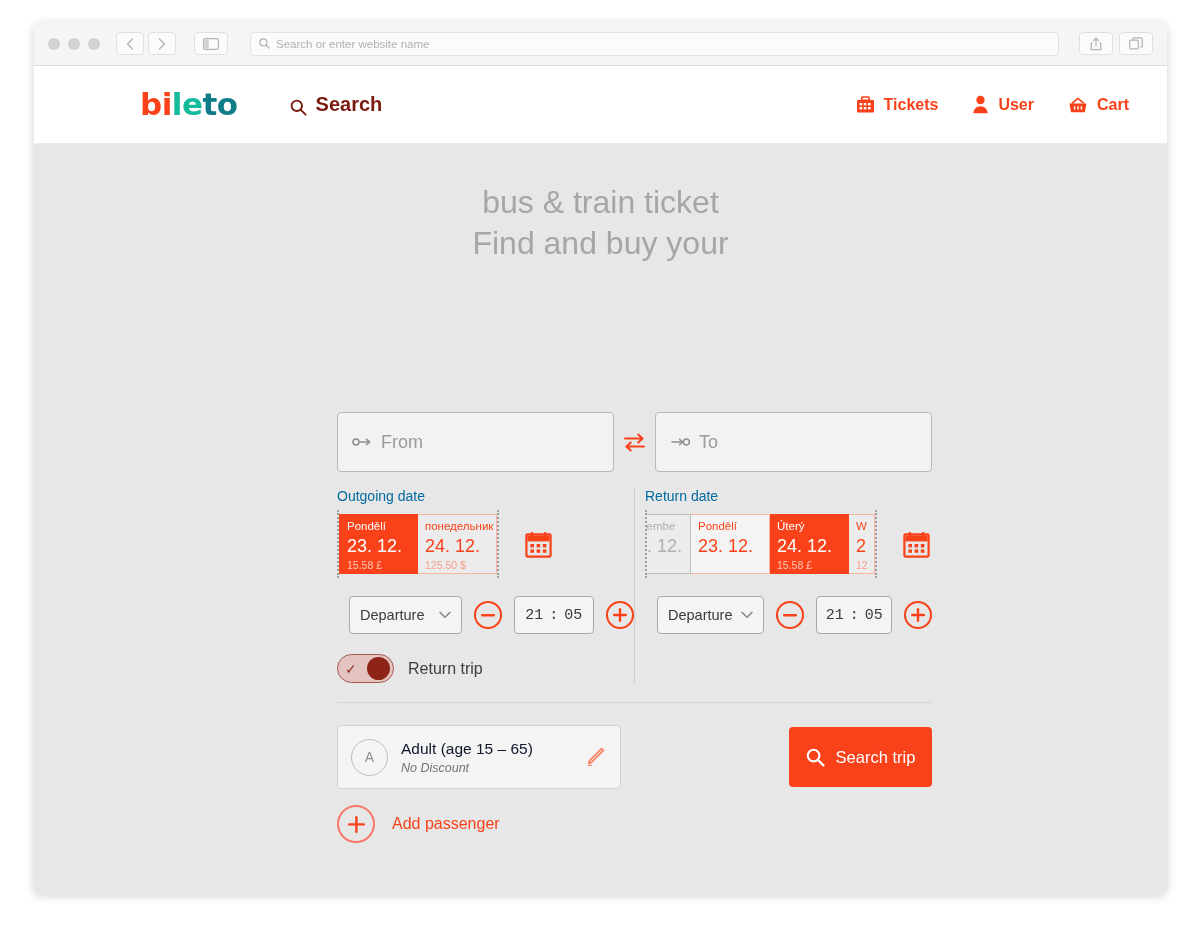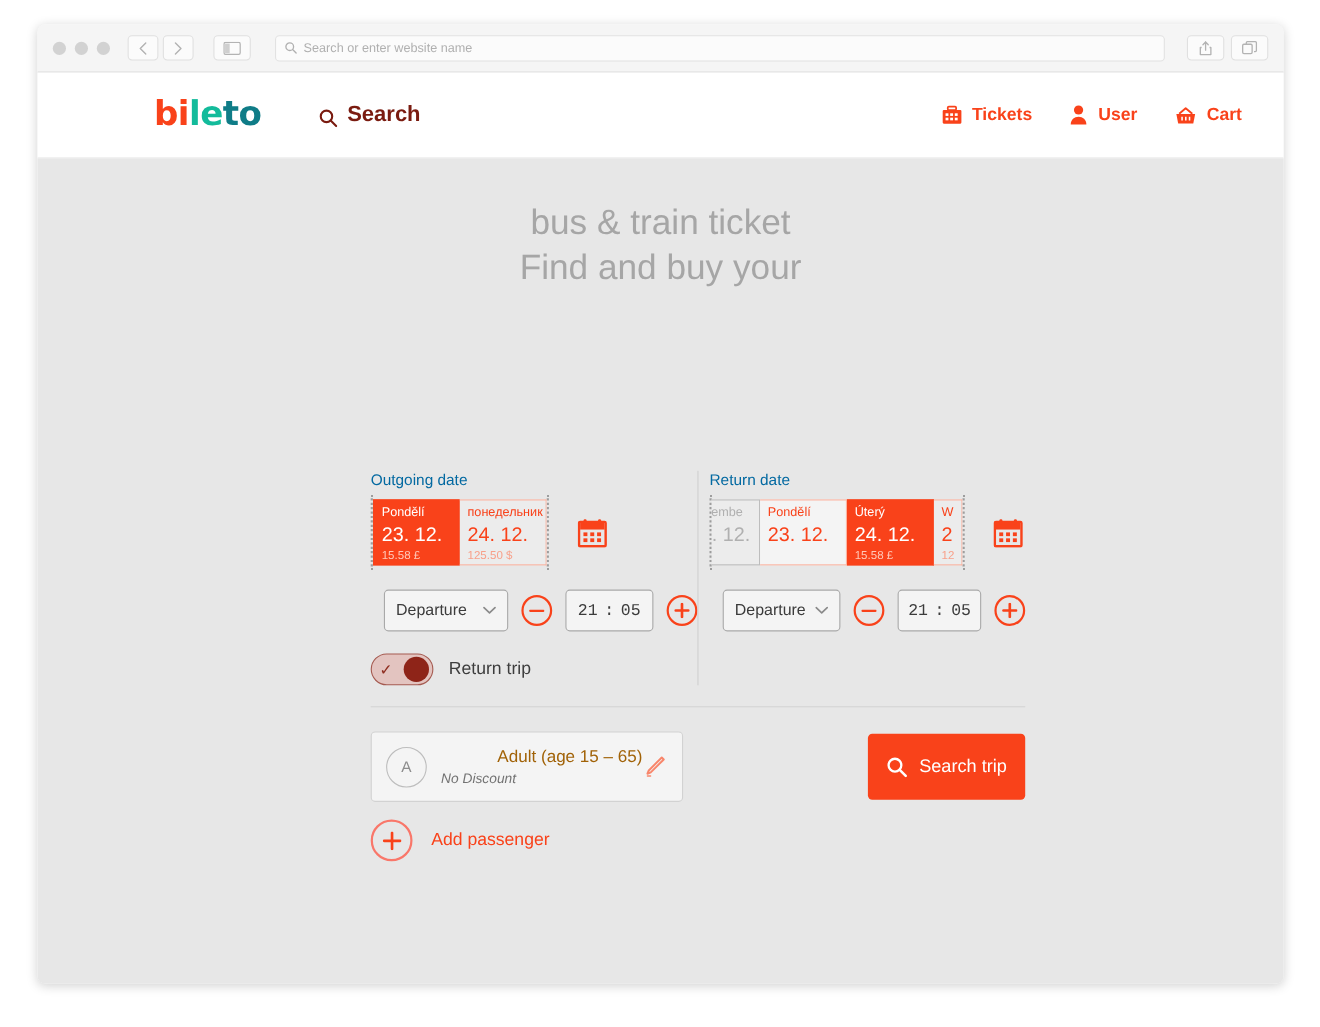--- a/index.html
+++ b/index.html
@@ -262,21 +262,21 @@
   }
   .avatar {
     width: 37px; height: 37px;
     border: 1px solid #bdbdbd;
     border-radius: 50%;
     display: flex; align-items: center; justify-content: center;
     font-size: 14px; color: #8d8d8d;
     flex: 0 0 auto;
   }
   .pass-text { margin-left: 13px; flex: 1; }
-  .pass-title { font-size: 15.5px; color: #a16207; line-height: 1.25; text-align: right; }
+  .pass-title { font-size: 15.5px; color: #0f172a; line-height: 1.25; }
   .pass-sub { font-size: 12.5px; color: #737373; font-style: italic; margin-top: 2px; }
   .pencil { color: #f8866b; display: flex; align-items: center; }
 
   .add-row { display: flex; align-items: center; gap: 17px; margin-top: 16px; }
   .add-circle {
     width: 38px; height: 38px;
     border: 2px solid #f9776a;
     border-radius: 50%;
     display: flex; align-items: center; justify-content: center;
     color: #f9421a;
@@ -402,20 +402,46 @@
 
   <div class="page-body">
 
     <div class="hero">
       <div>bus &amp; train ticket</div>
       <div>Find and buy your</div>
     </div>
 
     <div class="search-panel">
 
+      <div class="fromto-row">
+        <div class="loc-field">
+          <svg width="20" height="10" viewBox="0 0 20 10">
+            <circle cx="4" cy="5" r="3" stroke="#8d8d8d" stroke-width="1.5" fill="none"></circle>
+            <line x1="7.5" y1="5" x2="17.5" y2="5" stroke="#8d8d8d" stroke-width="1.5"></line>
+            <path d="M14.5 2.3 17.8 5l-3.3 2.7" stroke="#8d8d8d" stroke-width="1.5" fill="none" stroke-linecap="round" stroke-linejoin="round"></path>
+          </svg>
+          <span class="ph-txt">From</span>
+        </div>
+
+        <div class="swap-btn">
+          <svg width="23" height="21" viewBox="0 0 23 21">
+            <path d="M2 6.6h17M15.2 2.6 19.6 6.6l-4.4 4" stroke="#f9421a" stroke-width="2" fill="none" stroke-linecap="round" stroke-linejoin="round"></path>
+            <path d="M21 14.4H4M7.8 10.4 3.4 14.4l4.4 4" stroke="#f9421a" stroke-width="2" fill="none" stroke-linecap="round" stroke-linejoin="round"></path>
+          </svg>
+        </div>
+
+        <div class="loc-field">
+          <svg width="20" height="10" viewBox="0 0 20 10">
+            <line x1="1.5" y1="5" x2="12" y2="5" stroke="#8d8d8d" stroke-width="1.5"></line>
+            <path d="M9.5 2.3 12.6 5l-3.1 2.7" stroke="#8d8d8d" stroke-width="1.5" fill="none" stroke-linecap="round" stroke-linejoin="round"></path>
+            <circle cx="16.4" cy="5" r="3" stroke="#8d8d8d" stroke-width="1.5" fill="none"></circle>
+          </svg>
+          <span class="ph-txt">To</span>
+        </div>
+      </div>
 
       <div class="date-row">
 
         <div class="date-col">
           <div class="date-label">Outgoing date</div>
           <div class="strip-wrap">
             <div class="date-strip">
               <div class="day-cell selected">
                 <span class="dow">Pondělí</span>
                 <span class="dnum">23. 12.</span>

